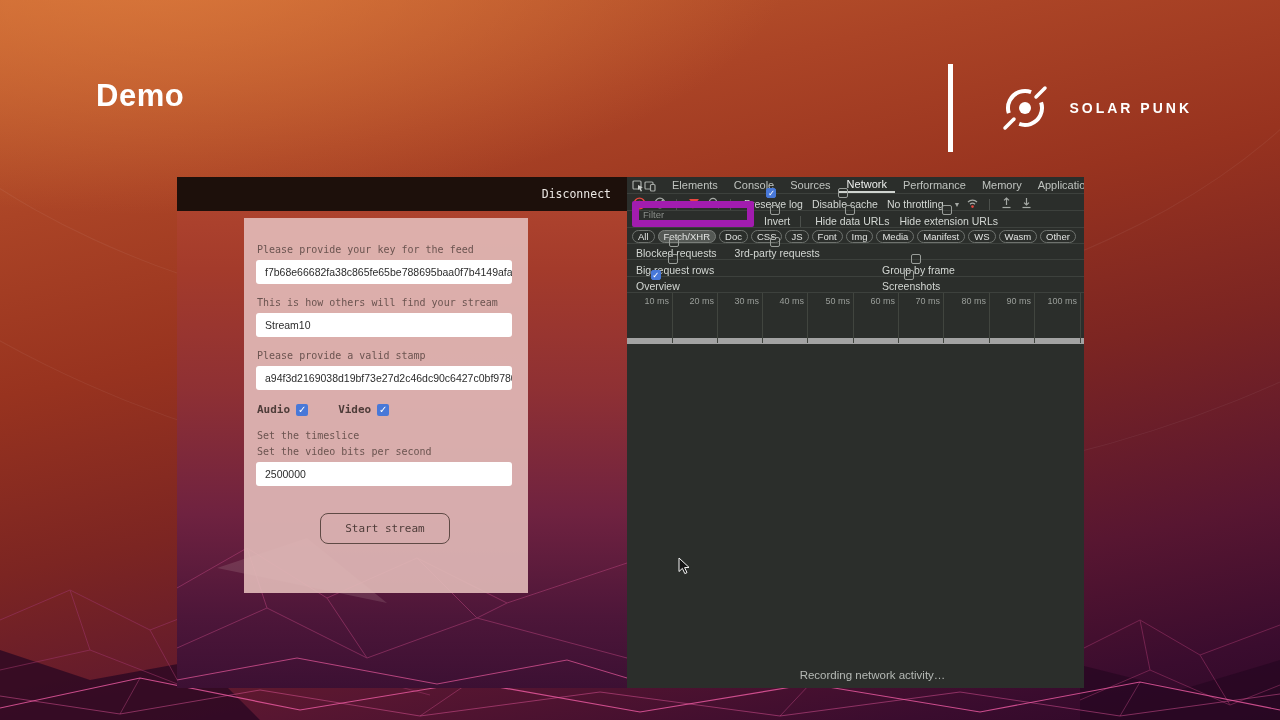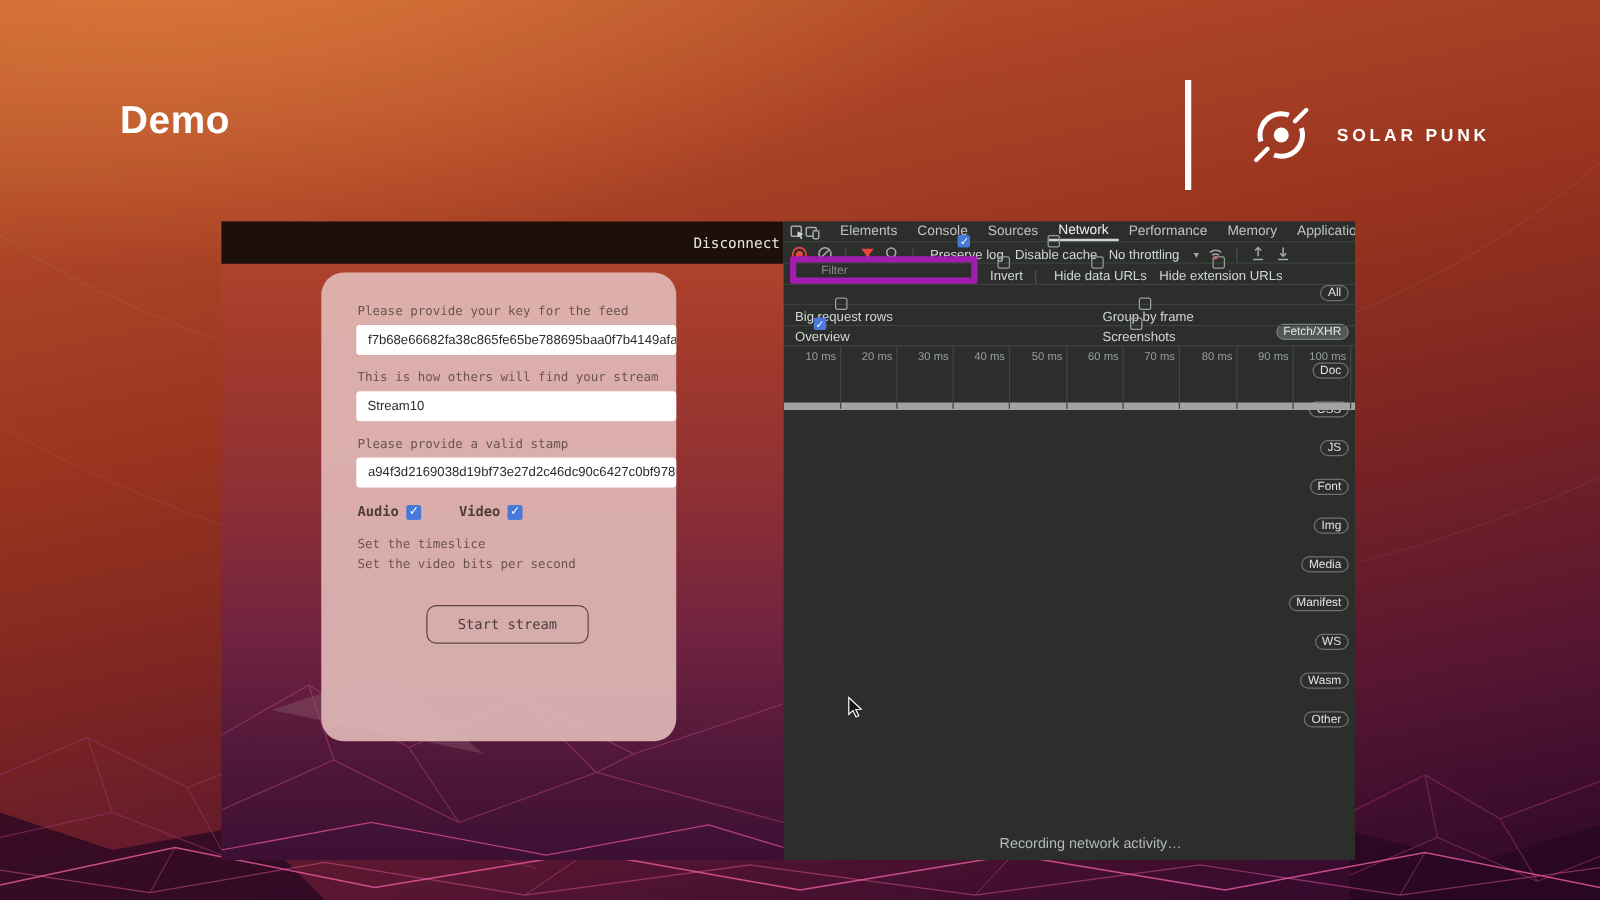--- a/index.html
+++ b/index.html
@@ -19,24 +19,24 @@
   .brand-divider{width:5px;height:88px;background:#fff;margin-right:42px;}
   .brand-text{color:#fff;font-size:14px;font-weight:700;letter-spacing:3px;margin-left:14px;}
 
   
   svg.mesh{position:absolute;pointer-events:none;}
 
   
   .app{position:absolute;left:177px;top:177px;width:450px;height:511px;overflow:hidden;
        background:linear-gradient(180deg,#b2472f 0%,#a43b2b 18%,#8e3034 42%,#6f2240 66%,#4d1639 86%,#3c1033 100%);}
   .app-header{position:absolute;left:0;top:0;width:100%;height:34px;background:#1d100b;
-              display:flex;align-items:center;justify-content:flex-end;box-sizing:border-box;padding-right:3px;}
+              display:flex;align-items:center;justify-content:flex-end;box-sizing:border-box;padding-right:16px;}
   .disconnect{color:#ece8e4;font-family:"DejaVu Sans Mono",monospace;font-size:11.5px;cursor:pointer;}
   .card{position:absolute;left:67px;top:41px;width:284px;height:375px;background:rgba(226,187,185,.9);
-        border-radius:18px;box-sizing:border-box;padding:26px 14px 0 28px;margin-left:13px;}
+        border-radius:0;box-sizing:border-box;padding:26px 14px 0 12px;}
   .flabel{font-family:"DejaVu Sans Mono",monospace;font-size:10px;color:#6b5450;margin:0 0 5px 1px;}
   .finput{display:block;width:256px;height:24px;border:none;border-radius:3px;background:#fff;
           font-family:"Liberation Sans",sans-serif;font-size:10.5px;color:#2c2c2c;
           padding:0 0 0 9px;margin:0 0 13px 0;box-sizing:border-box;outline:none;white-space:nowrap;overflow:hidden;}
   .checkrow{display:flex;align-items:center;gap:6px;margin:3px 0 14px 1px;text-align:center;}
   .checkrow .cl{font-family:"DejaVu Sans Mono",monospace;font-size:11px;font-weight:700;color:#4e3c39;}
   .bigcb{width:12px;height:12px;border-radius:2px;background:#4878d8;display:inline-flex;
          align-items:center;justify-content:center;color:#fff;font-size:10px;line-height:1;cursor:pointer;}
   .bigcb::after{content:"✓";}
   .gap18{width:18px;}
@@ -59,26 +59,26 @@
   .cb{width:10px;height:10px;border:1px solid #9a9e9a;border-radius:2px;box-sizing:border-box;
       display:inline-flex;align-items:center;justify-content:center;flex:none;cursor:pointer;}
   .cb.on{background:#4878d8;border-color:#4878d8;color:#fff;font-size:8.5px;line-height:1;}
   .cb.on::after{content:"✓";}
   .cbl{font-size:10.5px;color:#d3d7d3;margin-left:4px;white-space:nowrap;}
   .throttle{display:flex;align-items:center;gap:4px;margin-left:4px;cursor:pointer;}
   .throttle .tx{font-size:10.5px;color:#d3d7d3;}
   .throttle .ar{font-size:7px;color:#a6aaa6;margin-left:6px;}
 
   .dt-filterrow{height:17px;gap:6px;}
-  .filter-input{width:100px;height:12px;background:transparent;border:5px solid #a21caf;border-radius:2px;
-                color:#cfd3cf;font-size:9.5px;padding:0 20px;outline:none;}
+  .filter-input{width:100px;height:12px;background:transparent;border:7px solid #a21caf;border-radius:2px;
+                color:#cfd3cf;font-size:9.5px;padding:0 4px;outline:none;}
   .filter-input::placeholder{color:#8a8e8a;}
   .ckpair{display:flex;align-items:center;flex-direction:column;}
 
-  .dt-chips{height:16px;gap:18px;flex-direction:column;}
+  .dt-chips{height:16px;gap:3px;}
   .chip{border:1px solid #6e726e;border-radius:7px;padding:0px 5px;font-size:9.5px;color:#e2e4e2;
         line-height:11px;white-space:nowrap;cursor:pointer;}
   .chip.sel{background:#545854;border-color:#7a7e7a;}
 
   .dt-blockedrow{height:16px;gap:14px;}
   .dt-bigrow{height:17px;}
   .dt-ovrow{height:16px;}
   .col2{position:absolute;left:251px;display:flex;align-items:center;}
 
   .ruler{position:relative;height:51px;border-bottom:6px solid #a3a3a3;box-sizing:border-box;}
@@ -154,20 +154,21 @@
       <span class="cl">Audio</span>
       <span class="bigcb"></span>
       <span class="gap18"></span>
       <span class="cl">Video</span>
       <span class="bigcb"></span>
     </div>
 
     <div class="flabel">Set the timeslice</div>
 
     <div class="flabel">Set the video bits per second</div>
+    <input class="finput" value="2500000" style="">
 
     <button class="start-btn">Start stream</button>
   </div>
 </div>
 
 <div class="devtools">
 
   <div class="dt-row dt-tabbar">
     <span class="ticon">
       <svg width="12" height="12" viewBox="0 0 12 12">
@@ -281,20 +282,30 @@
     <span class="chip">Img</span>
     <span class="chip">Media</span>
     <span class="chip">Manifest</span>
     <span class="chip">WS</span>
     <span class="chip">Wasm</span>
     <span class="chip">Other</span>
     <span class="vsep"></span>
 
   </div>
 
+  <div class="dt-row dt-blockedrow">
+    <span class="ckpair">
+      <span class="cb"></span>
+      <span class="cbl">Blocked requests</span>
+    </span>
+    <span class="ckpair">
+      <span class="cb"></span>
+      <span class="cbl">3rd-party requests</span>
+    </span>
+  </div>
 
   <div class="dt-row dt-bigrow" style="position:relative;">
     <span class="ckpair">
       <span class="cb"></span>
       <span class="cbl">Big request rows</span>
     </span>
     <span class="col2 ckpair">
       <span class="cb"></span>
       <span class="cbl">Group by frame</span>
     </span>

